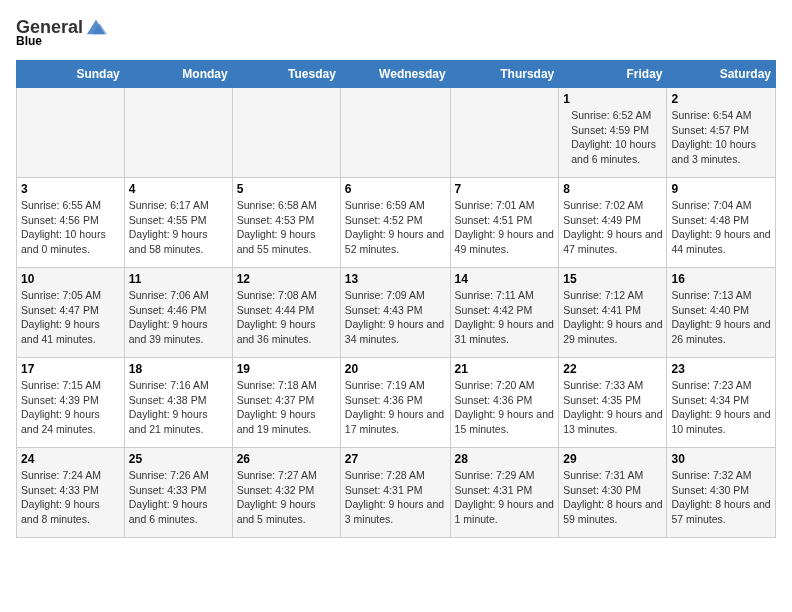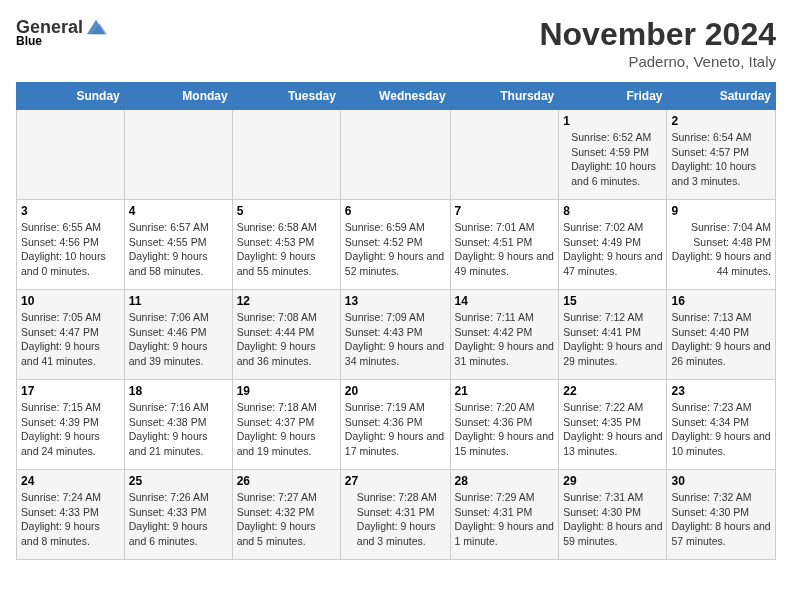--- a/index.html
+++ b/index.html
@@ -100,24 +100,20 @@
       <div style="display:flex;align-items:center;">
         <span class="logo-text-general">General</span>
         <svg class="logo-icon" viewBox="0 0 24 24" xmlns="http://www.w3.org/2000/svg">
           <polygon points="2,20 12,4 22,20" fill="#3a7abf" opacity="0.85"></polygon>
           <polygon points="8,20 16,8 24,20" fill="#3a7abf" opacity="0.55"></polygon>
         </svg>
       </div>
       <span class="logo-text-blue" style="margin-top:-4px;">Blue</span>
     </div>
   </div>
-  <div class="title-block">
-    <div class="month-title">November 2024</div>
-    <div class="location-subtitle">Paderno, Veneto, Italy</div>
-  </div>
 </div>
 
 <table>
   <thead>
     <tr>
     <th>Sunday</th>
         <th>Monday</th>
         <th>Tuesday</th>
         <th>Wednesday</th>
         <th>Thursday</th>
@@ -147,21 +143,21 @@
       </tr>
       <tr>
         <td>
           <span class="day-number">3</span>
           <div class="day-info" style="white-space: pre-line;">Sunrise: 6:55 AM
 Sunset: 4:56 PM
 Daylight: 10 hours and 0 minutes.</div>
         </td>
         <td>
           <span class="day-number">4</span>
-          <div class="day-info" style="white-space: pre-line;">Sunrise: 6:57 AM
+          <div class="day-info" style="white-space: pre-line;">Sunrise: 6:17 AM
 Sunset: 4:55 PM
 Daylight: 9 hours and 58 minutes.</div>
         </td>
         <td>
           <span class="day-number">5</span>
           <div class="day-info" style="white-space: pre-line;">Sunrise: 6:58 AM
 Sunset: 4:53 PM
 Daylight: 9 hours and 55 minutes.</div>
         </td>
         <td>
@@ -177,21 +173,21 @@
 Daylight: 9 hours and 49 minutes.</div>
         </td>
         <td>
           <span class="day-number">8</span>
           <div class="day-info" style="white-space: pre-line;">Sunrise: 7:02 AM
 Sunset: 4:49 PM
 Daylight: 9 hours and 47 minutes.</div>
         </td>
         <td>
           <span class="day-number">9</span>
-          <div class="day-info" style="white-space: pre-line; text-align: right;">Sunrise: 7:04 AM
+          <div class="day-info" style="white-space: pre-line;">Sunrise: 7:04 AM
 Sunset: 4:48 PM
 Daylight: 9 hours and 44 minutes.</div>
         </td>
       </tr>
       <tr>
         <td>
           <span class="day-number">10</span>
           <div class="day-info" style="white-space: pre-line;">Sunrise: 7:05 AM
 Sunset: 4:47 PM
 Daylight: 9 hours and 41 minutes.</div>
@@ -259,21 +255,21 @@
 Daylight: 9 hours and 17 minutes.</div>
         </td>
         <td>
           <span class="day-number">21</span>
           <div class="day-info" style="white-space: pre-line;">Sunrise: 7:20 AM
 Sunset: 4:36 PM
 Daylight: 9 hours and 15 minutes.</div>
         </td>
         <td>
           <span class="day-number">22</span>
-          <div class="day-info" style="white-space: pre-line;">Sunrise: 7:22 AM
+          <div class="day-info" style="white-space: pre-line;">Sunrise: 7:33 AM
 Sunset: 4:35 PM
 Daylight: 9 hours and 13 minutes.</div>
         </td>
         <td>
           <span class="day-number">23</span>
           <div class="day-info" style="white-space: pre-line;">Sunrise: 7:23 AM
 Sunset: 4:34 PM
 Daylight: 9 hours and 10 minutes.</div>
         </td>
       </tr>
@@ -291,21 +287,21 @@
 Daylight: 9 hours and 6 minutes.</div>
         </td>
         <td>
           <span class="day-number">26</span>
           <div class="day-info" style="white-space: pre-line;">Sunrise: 7:27 AM
 Sunset: 4:32 PM
 Daylight: 9 hours and 5 minutes.</div>
         </td>
         <td>
           <span class="day-number">27</span>
-          <div class="day-info" style="white-space: pre-line; margin-left: 12px;">Sunrise: 7:28 AM
+          <div class="day-info" style="white-space: pre-line;">Sunrise: 7:28 AM
 Sunset: 4:31 PM
 Daylight: 9 hours and 3 minutes.</div>
         </td>
         <td>
           <span class="day-number">28</span>
           <div class="day-info" style="white-space: pre-line;">Sunrise: 7:29 AM
 Sunset: 4:31 PM
 Daylight: 9 hours and 1 minute.</div>
         </td>
         <td>

